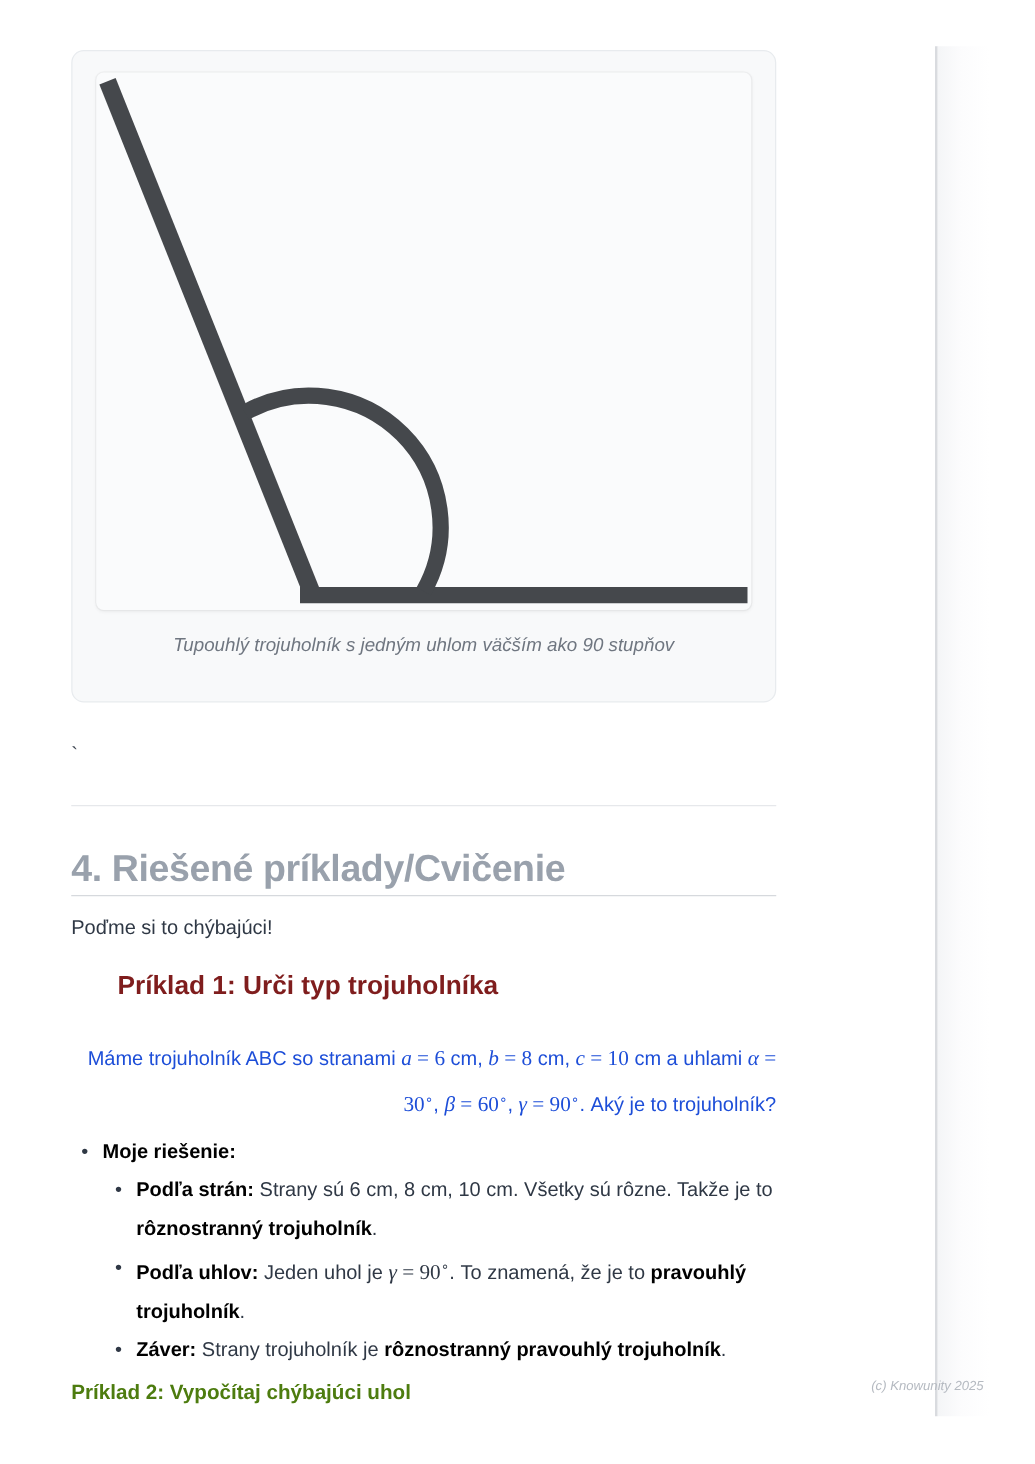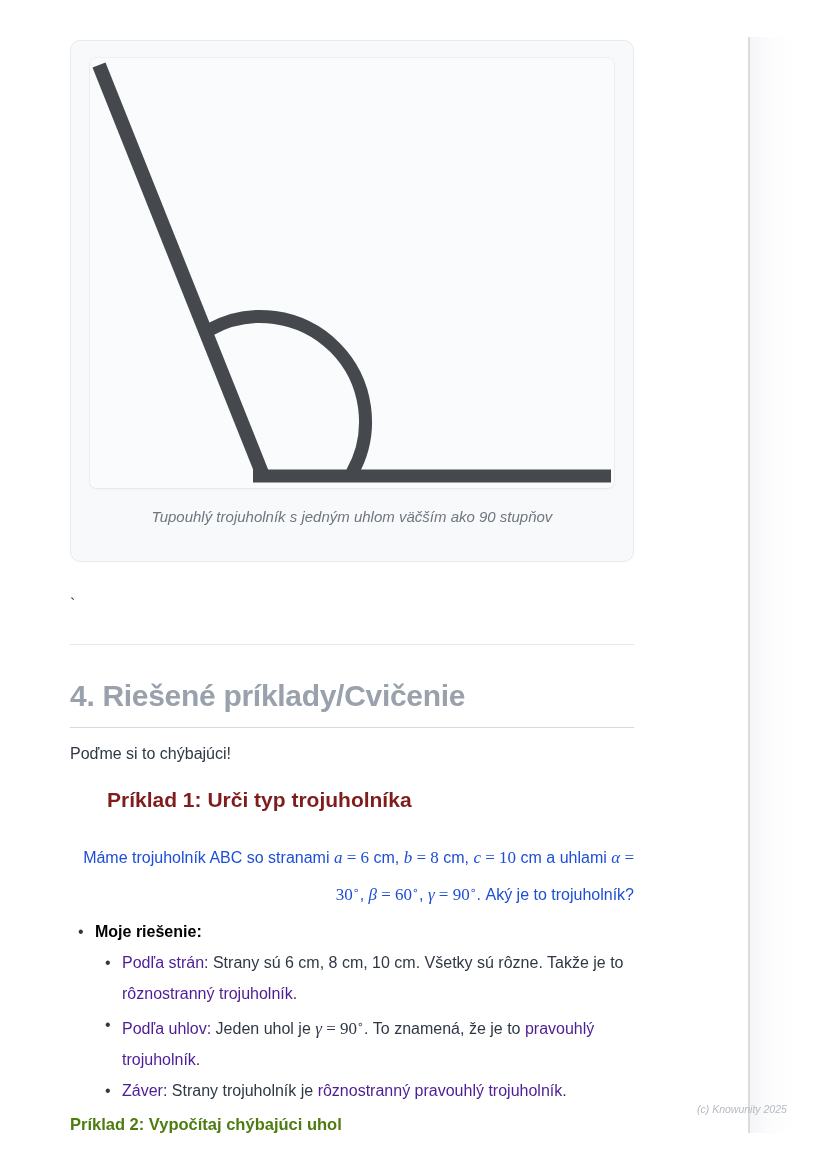--- a/index.html
+++ b/index.html
@@ -1,21 +1,21 @@
 <!DOCTYPE html>
 <html><head>
 <meta charset="utf-8">
 <style>
   * { margin:0; padding:0; box-sizing:border-box; }
   html,body { background:#ffffff; }
   body {
     width:828px; height:1171px; position:relative; overflow:hidden;
     font-family:"Liberation Sans", sans-serif; color:#2f3845;
   }
-  .content { position:absolute; left:70px; top:0; width:564px; }
+  .content { position:absolute; left:57px; top:0; width:564px; }
 
   
   .figure-card {
     margin-top:40px; height:522px; background:#f8f9fa;
     border:1px solid #e8ebee; border-radius:10px;
   }
   .figure-image {
     margin:17px auto 0; width:524px; height:430px; background:#fafbfc;
     border-radius:6px; box-shadow:0 0 0 1px rgba(0,0,0,0.03), 0 1px 3px rgba(0,0,0,0.05);
     overflow:hidden;
@@ -26,32 +26,32 @@
     font-size:15px; color:#6f7680;
   }
 
   .stray { margin-top:34px; height:20px; font-size:16px; color:#3a424e; }
 
   .divider { margin-top:28px; height:1px; background:#e6e8eb; border:0; }
 
   .section-heading {
     margin-top:33px; font-size:30px; line-height:36px; font-weight:700;
     color:#99a1ac; letter-spacing:-0.3px;
-    padding-bottom:13px; border-bottom:1px solid #d6d9dd;
+    padding-bottom:2px; border-bottom:1px solid #d6d9dd;
   }
 
   .intro { margin-top:16px; font-size:16px; line-height:20px; color:#2f3845; }
 
   .example-title {
     margin-top:26px; font-size:21px; line-height:20px; font-weight:700; color:#7f1d1d;margin-left:37px;
   }
 
   .para { margin-top:32px; font-size:16px; line-height:32px; color:#1d4ed8;text-align:right; }
 
-  .rb { font-weight:400; color:#4c1d95; }
+  .rb { font-weight:700; color:#000000; }
   .mv { font-family:"Liberation Serif", serif; font-style:italic; font-size:17px; }
   .mr, .mn { font-family:"Liberation Serif", serif; font-size:17px; }
   .dg { font-family:"Liberation Serif", serif; font-size:11px; vertical-align:6px; }
 
   .list { margin-top:5px; }
   .li { display:flex; font-size:16px; line-height:31px; }
   .li .blt { flex:0 0 17px; color:#2f3845; }
   .l1 { margin-left:8px; }
   .l1 > .btext { font-weight:700; color:#000000; }
   .l2 { margin-left:35px; }

